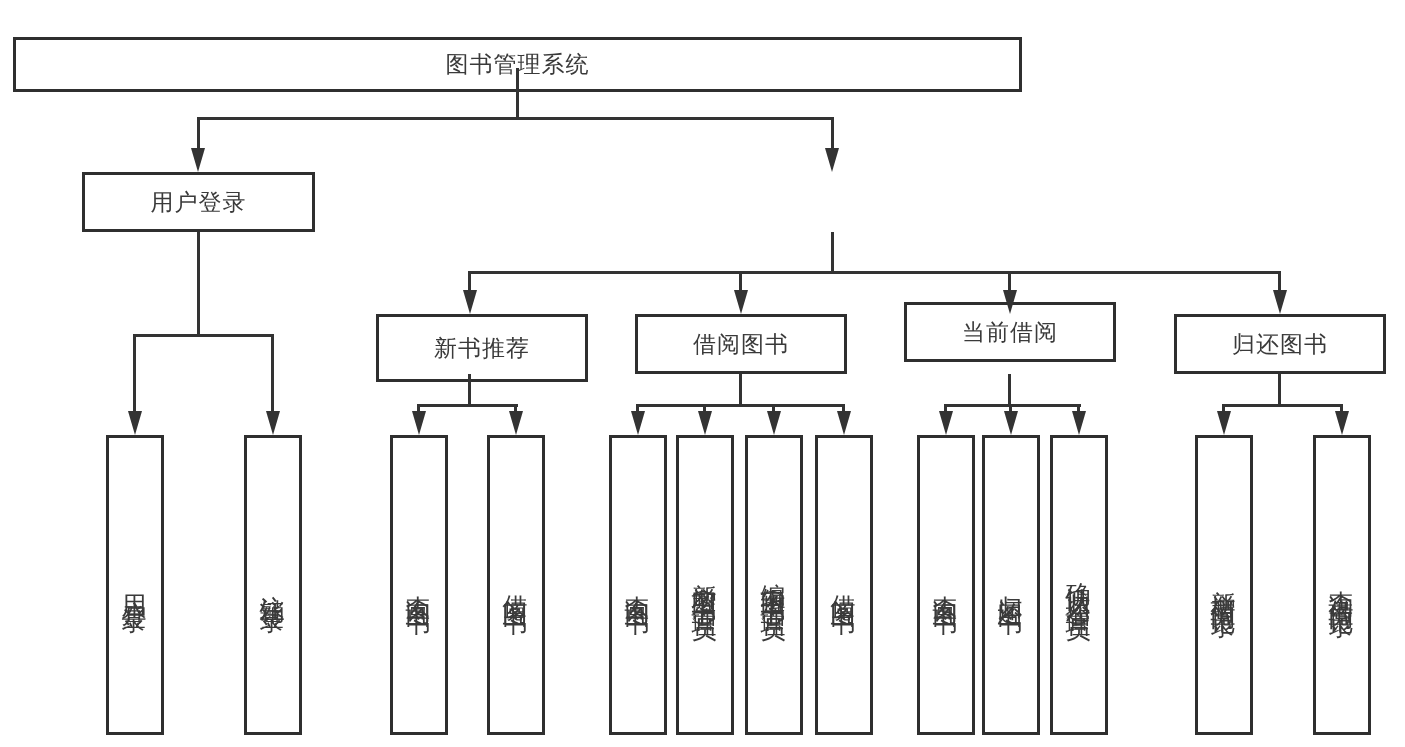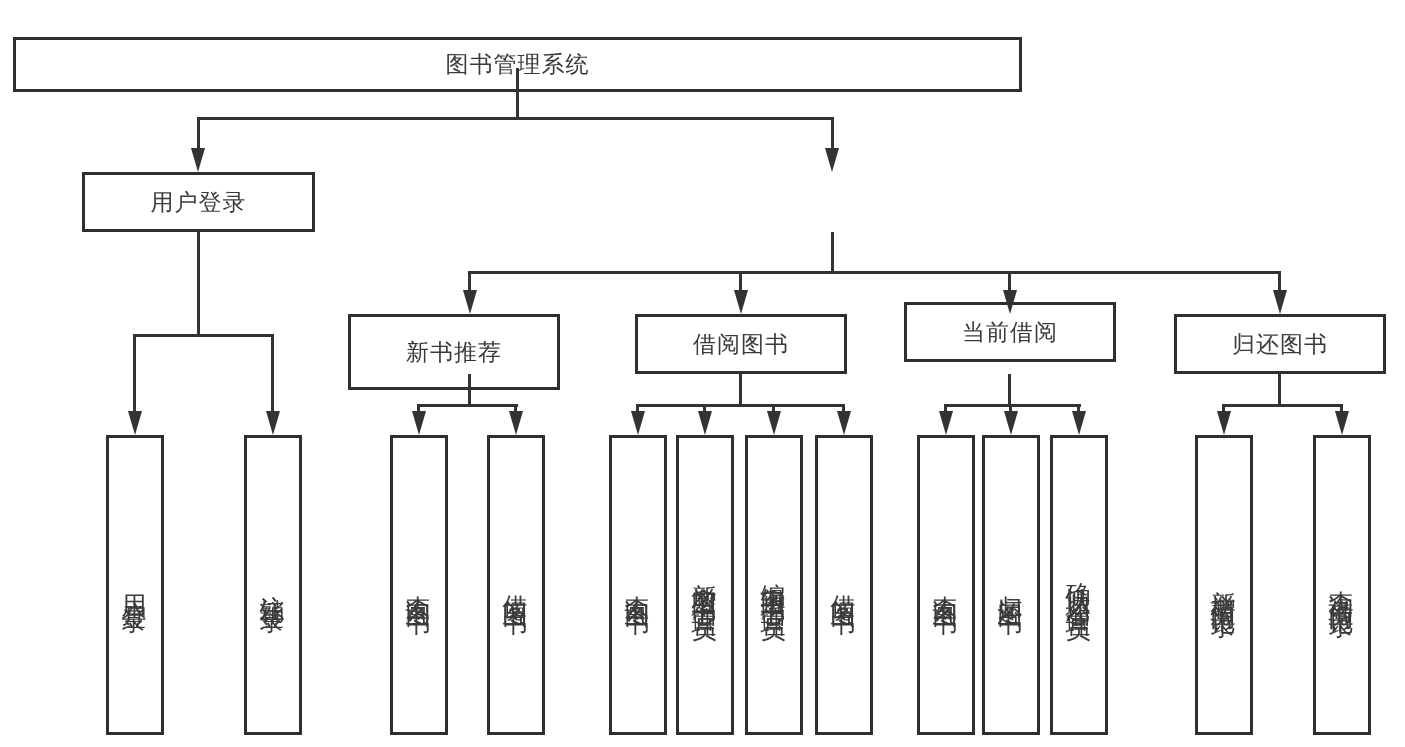--- a/index.html
+++ b/index.html
@@ -31,21 +31,21 @@
 </head>
 <body>
 
 <div id="canvas">
 
   <div class="box" style="left:13px;top:13px;width:1009px;height:55px;margin-top:24px;">图书管理系统</div>
 
   <div class="box" style="left:82px;top:172px;width:233px;height:60px;">用户登录</div>
 
 
-  <div class="box" style="left:348px;top:314px;width:212px;height:76px;">新书推荐</div>
+  <div class="box" style="left:376px;top:314px;width:212px;height:68px;">新书推荐</div>
 
   <div class="box" style="left:635px;top:314px;width:212px;height:60px;">借阅图书</div>
 
   <div class="box" style="left:904px;top:302px;width:212px;height:60px;">当前借阅</div>
 
   <div class="box" style="left:1174px;top:314px;width:212px;height:60px;">归还图书</div>
 
   <div class="box vbox" style="left:106px;">用户登录</div>
   <div class="box vbox" style="left:244px;">注销登录</div>
 

